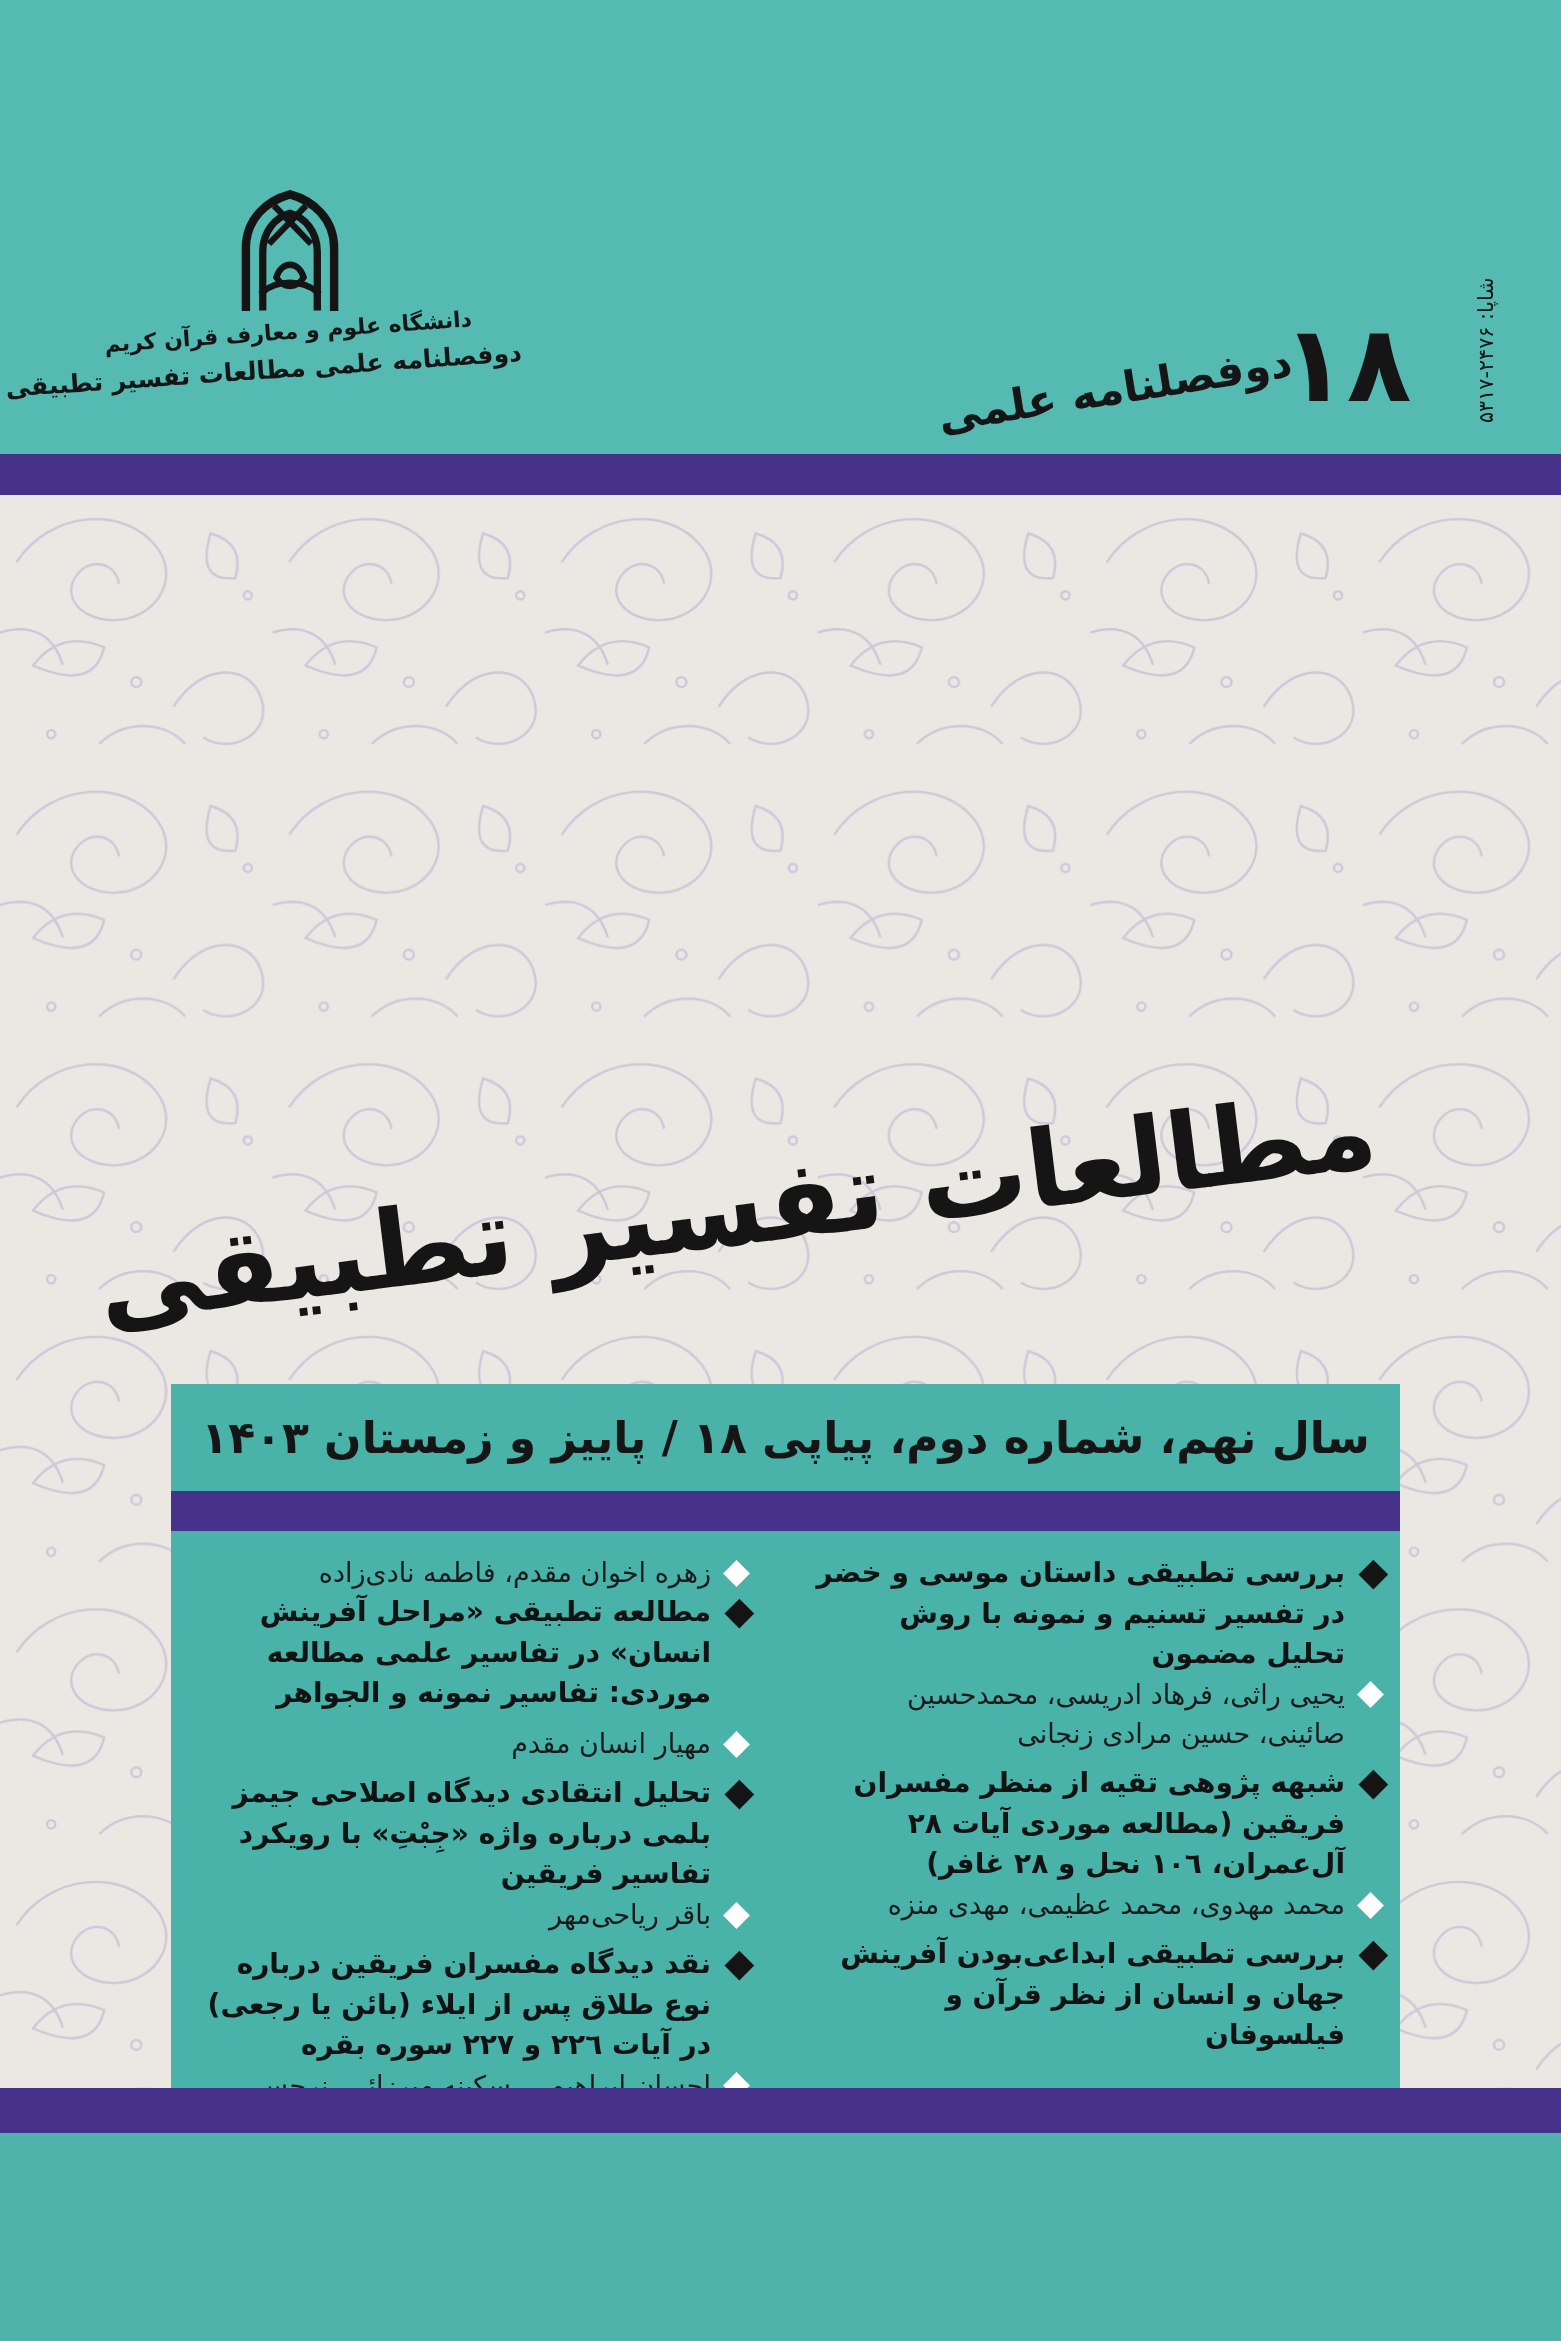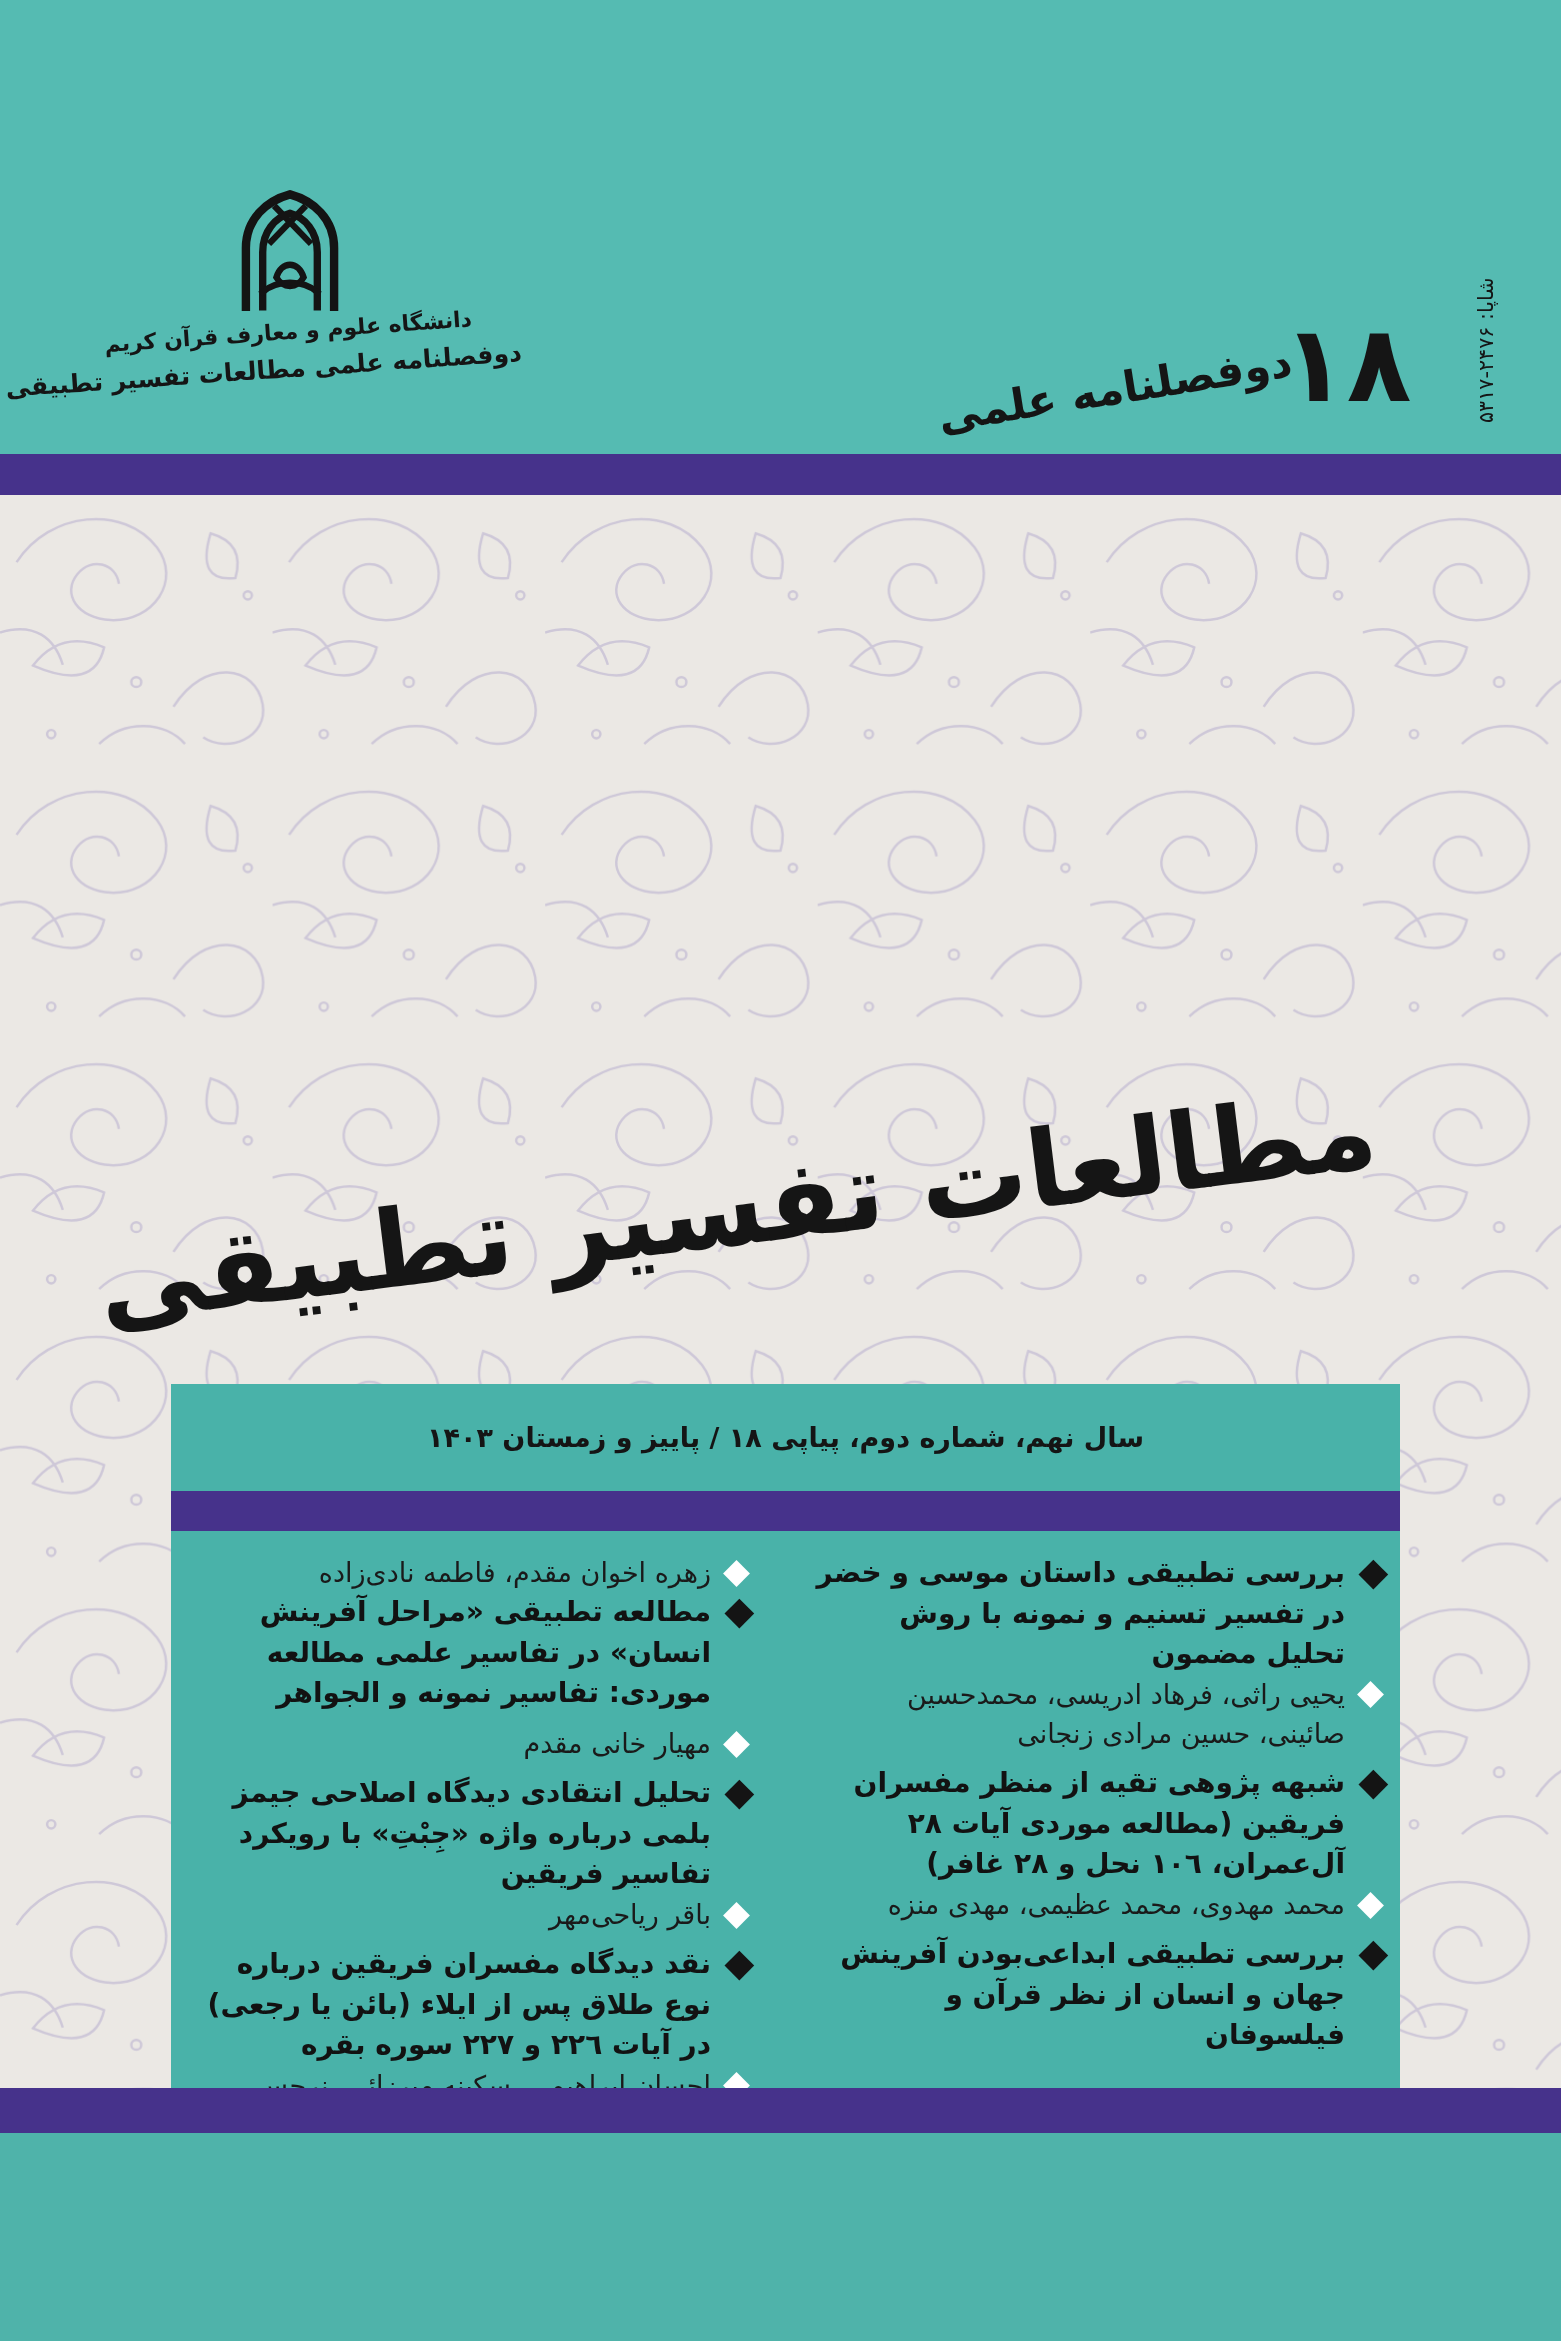--- a/index.html
+++ b/index.html
@@ -37,21 +37,21 @@
 
   
   .main-title { top:644px; left:182px; width:1198px; text-align:center;
                 font-size:107px; font-weight:bold; direction:rtl;
                 transform:rotate(-7deg); letter-spacing:-2.5px; white-space:nowrap; }
 
   
   .panel { top:888px; left:171px; width:1229px; height:1151px; background:#49b2a9; }
   .issue-line { position:absolute; top:0; left:0; width:100%; height:107px;
                 display:flex; align-items:center; justify-content:center;
-                font-size:27px; font-weight:bold; direction:rtl; white-space:nowrap; }
+                font-size:44px; font-weight:bold; direction:rtl; white-space:nowrap; }
   .stripe { position:absolute; top:107px; left:0; width:100%; height:40px; background:#46328b; }
 
   .articles { position:absolute; top:169px; left:10px; right:10px; bottom:8.3px;
               display:flex; direction:rtl; gap:59px; }
   .column { flex:1 1 0; min-width:0; }
 
   .entry { margin-bottom:10px; direction:rtl; }
   .row { position:relative; padding-right:45px; text-align:right; }
   .bullet { position:absolute; right:6.6px; top:10.7px; width:20.7px; height:20.7px;
             transform:rotate(45deg); }
@@ -106,21 +106,21 @@
             <div class="entry">
               <div class="row a-title"><span class="bullet bullet-black"></span><span>بررسی تطبیقی ابداعی‌بودن آفرینش جهان و انسان از نظر قرآن و فیلسوفان</span></div>
             </div>
           </div>
         <div class="column">
             <div class="entry">
               <div class="row a-authors"><span class="bullet bullet-white"></span><span>زهره اخوان مقدم، فاطمه نادی‌زاده</span></div>
               <div class="row a-title"><span class="bullet bullet-black"></span><span>مطالعه تطبیقی «مراحل آفرینش انسان» در تفاسیر علمی مطالعه موردی: تفاسیر نمونه و الجواهر</span></div>
             </div>
             <div class="entry">
-              <div class="row a-authors"><span class="bullet bullet-white"></span><span>مهیار خانی مقدم</span></div>
+              <div class="row a-authors"><span class="bullet bullet-white"></span><span>مهیار انسان مقدم</span></div>
             </div>
             <div class="entry">
               <div class="row a-title"><span class="bullet bullet-black"></span><span>تحلیل انتقادی دیدگاه اصلاحی جیمز بلمی درباره واژه «جِبْتِ» با رویکرد تفاسیر فریقین</span></div>
               <div class="row a-authors"><span class="bullet bullet-white"></span><span>باقر ریاحی‌مهر</span></div>
             </div>
             <div class="entry">
               <div class="row a-title"><span class="bullet bullet-black"></span><span>نقد دیدگاه مفسران فریقین درباره نوع طلاق پس از ایلاء (بائن یا رجعی) در آیات ٢٢٦ و ٢٢٧ سوره بقره</span></div>
               <div class="row a-authors"><span class="bullet bullet-white"></span><span>احسان ابراهیمی، سکینه میرزائی، نرجس السادات محسنی</span></div>
             </div>
             <div class="entry">

